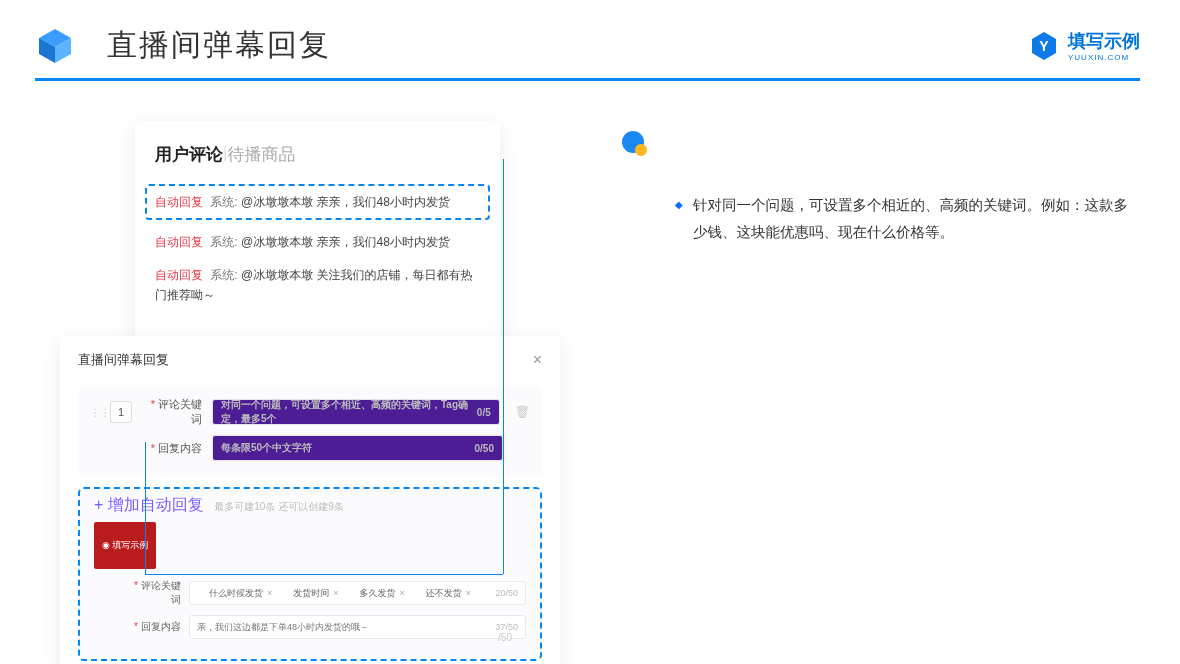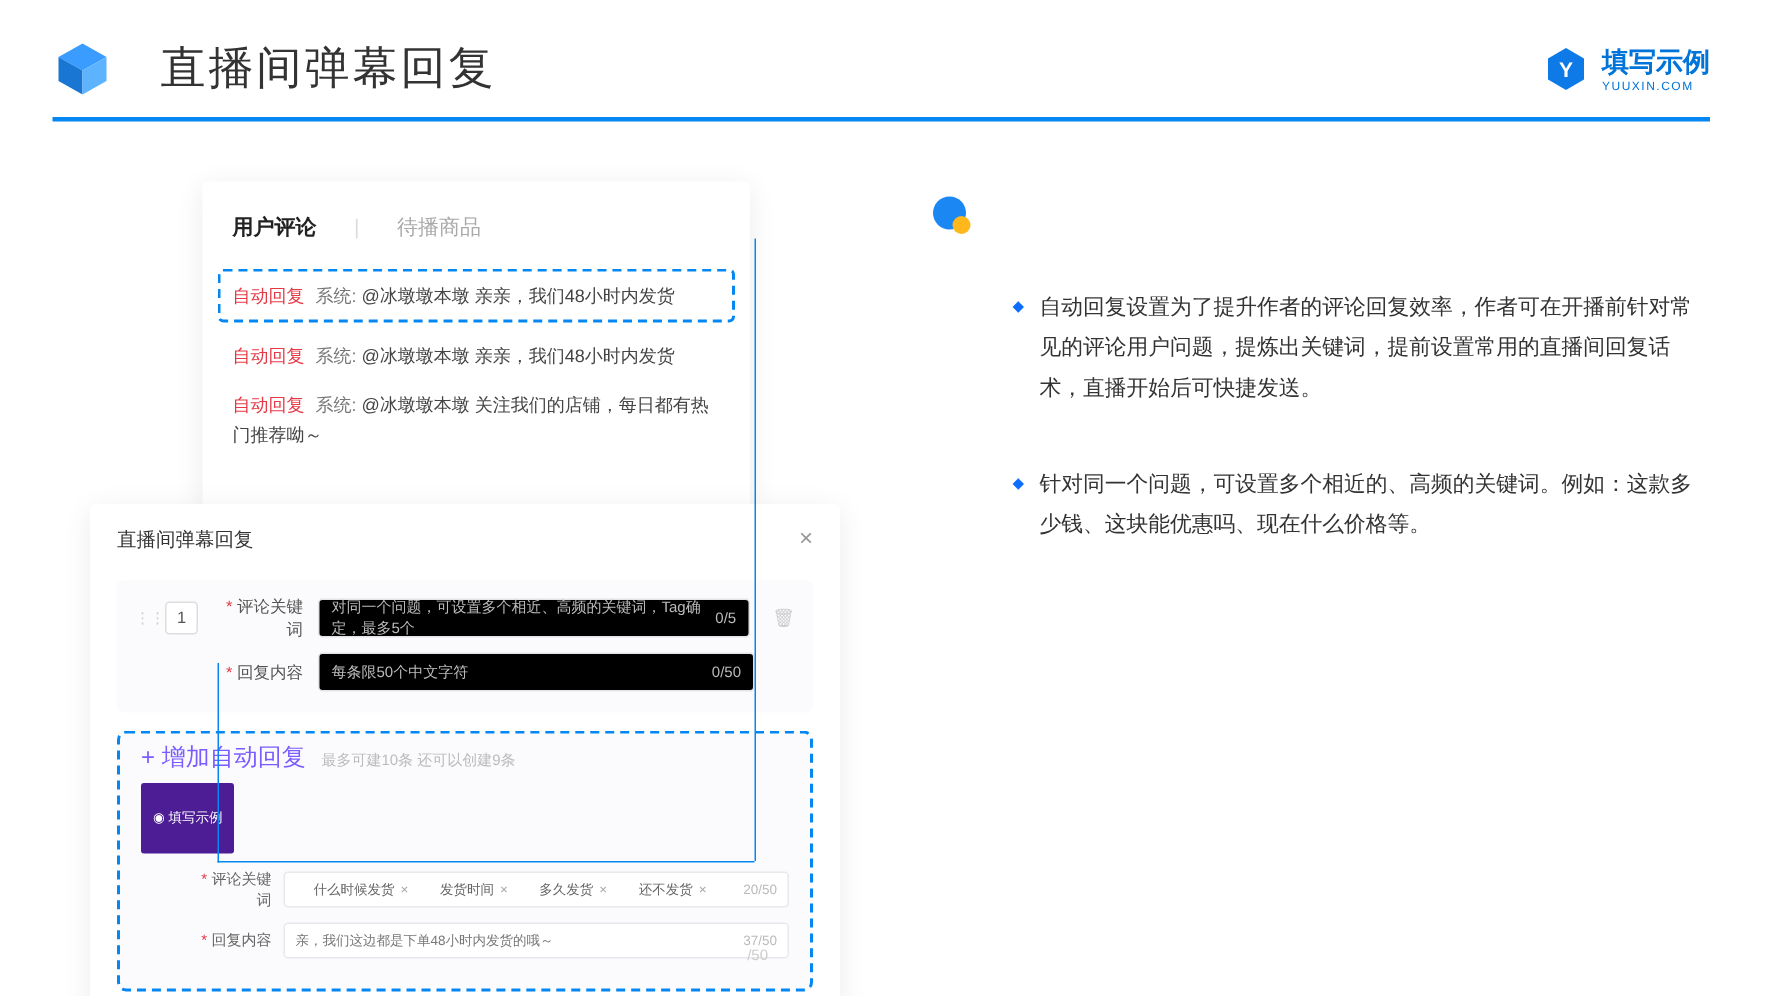--- a/index.html
+++ b/index.html
@@ -9,43 +9,43 @@
 .cube-icon{width:40px;height:40px;position:relative;}
 .page-title{font-size:30px;color:#333;font-weight:400;letter-spacing:2px;}
 .logo-right{display:flex;align-items:center;gap:8px;}
 .logo-text{font-size:18px;color:#0074d9;font-weight:bold;}
 .logo-sub{font-size:8px;color:#0074d9;letter-spacing:1px;}
 .hr-line{margin:12px 40px 0 35px;height:3px;background:#0487f3;}
 .main{display:flex;padding:40px 40px 0 65px;gap:60px;}
 .left-col{position:relative;width:495px;}
 .card{background:#fff;border-radius:4px;box-shadow:0 4px 20px rgba(0,0,0,0.08);}
 .comment-card{position:absolute;left:70px;top:0;width:365px;padding:22px 20px 30px;}
-.tabs{display:flex;gap:25px;font-size:14px;margin-bottom:18px;}
+.tabs{display:flex;font-size:17px;margin-bottom:18px;}
 .tab-active{color:#222;font-weight:bold;}
 .tab-inactive{color:#aaa;}
 .highlight-row{border:2px dashed #0487f3;border-radius:4px;padding:6px 8px;margin:0 -10px 12px;}
 .comment-row{margin-bottom:12px;font-size:12px;line-height:1.7;color:#444;}
 .tag-auto{color:#e63946;margin-right:4px;}
 .sys{color:#777;}
 .settings-card{position:absolute;left:-5px;top:215px;width:500px;padding:15px 18px 15px;}
 .settings-header{display:flex;justify-content:space-between;align-items:center;font-size:13px;color:#333;margin-bottom:18px;}
 .close-x{color:#999;font-size:16px;cursor:pointer;}
 .settings-body{background:#fbfbfd;border-radius:4px;padding:10px 12px 6px;position:relative;margin-bottom:12px;}
 .form-row{display:flex;align-items:center;gap:10px;margin-bottom:8px;}
 .drag-h{color:#ccc;font-size:10px;width:10px;}
 .num-box{width:22px;height:22px;border:1px solid #ddd;border-radius:3px;font-size:11px;display:flex;align-items:center;justify-content:center;color:#555;background:#fff;}
 .label{font-size:11px;color:#555;width:60px;text-align:right;}
 .req{color:#e63946;margin-right:3px;}
-.input-field{flex:1;height:26px;border:1px solid #e3e3e8;border-radius:3px;background:#000000;padding:0 8px;font-size:10px;color:#bbb;display:flex;align-items:center;justify-content:space-between;}
+.input-field{flex:1;height:26px;border:1px solid #e3e3e8;border-radius:3px;background:#4c1d95;padding:0 8px;font-size:10px;color:#bbb;display:flex;align-items:center;justify-content:space-between;font-weight:bold;}
 .counter{color:#bbb;font-size:10px;}
 .trash{color:#ccc;font-size:12px;margin-left:5px;}
 .add-link{color:#7b5cff;font-size:16px;}
 .hint-gray{color:#bbb;font-size:10px;margin-left:6px;}
 .example-box{border:2px dashed #0487f3;border-radius:6px;padding:12px 14px;background:#fbfbfd;position:relative;}
-.example-badge{display:inline-block;background:#4c1d95;color:#fff;font-size:9px;padding:17px 8px;border-radius:2px;margin-bottom:10px;}
+.example-badge{display:inline-block;background:#b91c1c;color:#fff;font-size:9px;padding:17px 8px;border-radius:2px;margin-bottom:10px;}
 .ex-row{display:flex;align-items:center;gap:8px;margin-bottom:8px;}
 .ex-label{font-size:10px;color:#666;width:55px;text-align:right;}
 .ex-input{flex:1;height:24px;border:1px solid #e8e8ed;border-radius:3px;background:#fff;padding:0 7px;display:flex;align-items:center;gap:4px;font-size:9px;color:#777;justify-content:flex-start;}
 .ex-tag{color:#666;margin-left:12px;}
 .ex-x{color:#aaa;font-size:9px;margin-right:5px;}
 .ex-count{margin-left:auto;color:#bbb;font-size:9px;}
 .ghost-count{position:absolute;right:28px;bottom:16px;font-size:10px;color:#ccc;}
 .connector{position:absolute;border:1.5px solid #0487f3;z-index:5;}
 .conn-v1{left:438px;top:38px;width:0;height:415px;border-left-width:1.5px;border-right:none;border-top:none;border-bottom:none;}
 .conn-h1{left:80px;top:453px;width:358px;height:0;border-top-width:1.5px;border-left:none;border-right:none;border-bottom:none;}
@@ -183,17 +183,16 @@
   <div class="right-col">
     <div class="feature-header">
       <div class="feature-icon">
         <svg viewBox="0 0 28 28">
             <circle cx="13" cy="13" r="11" fill="#1b87f3"></circle>
             <circle cx="21" cy="21" r="6" fill="#ffb81c"></circle>
           </svg>
       </div>
     </div>
     <div class="bullets">
-      <div class="bullet">自动回复设置为了提升作者的评论回复效率，作者可在开播前针对常见的评论用户问题，提炼出关键词，提前设置常用的直播间回复话术，直播开始后可快捷发送。</div>
       <div class="bullet">针对同一个问题，可设置多个相近的、高频的关键词。例如：这款多少钱、这块能优惠吗、现在什么价格等。</div>
     </div>
   </div>
 </div>
 
 </body></html>

